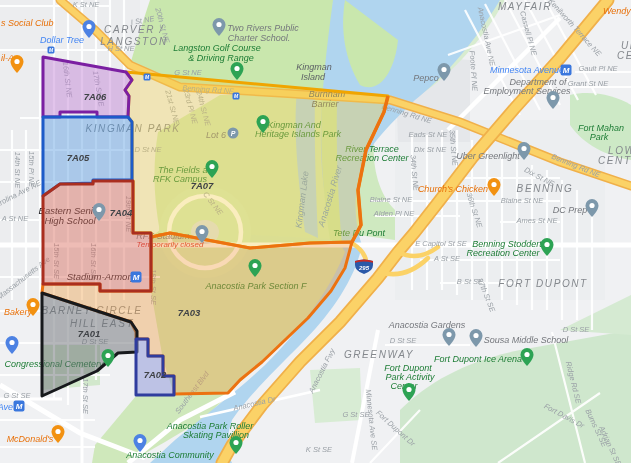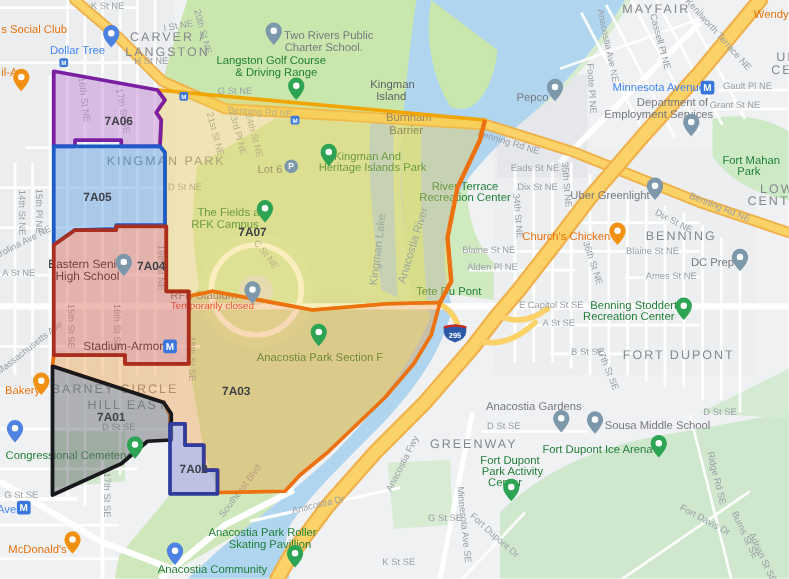--- a/index.html
+++ b/index.html
@@ -1,16 +1,16 @@
 <!DOCTYPE html>
 <html><head>
 <meta charset="utf-8">
 <style>
   html,body{margin:0;padding:0;background:#fff;}
-  #stage{position:relative;width:631px;height:463px;overflow:hidden;font-family:"Liberation Sans",sans-serif;}
+  #stage{position:relative;width:631px;height:463px;overflow:hidden;font-family:"Liberation Sans",sans-serif;font-style:italic;}
   svg text{font-family:"Liberation Sans",sans-serif;}
   .street{font-size:7.5px;fill:#9aa0a6;text-anchor:middle;}
   .nbhd{font-size:10px;fill:#84888d;letter-spacing:1.6px;font-weight:500;text-anchor:middle;}
   .poi{font-size:9px;text-anchor:middle;font-weight:500;}
   .c-gray{fill:#75787d;}
   .c-grayDark{fill:#5d6166;}
   .c-green{fill:#1e7d36;}
   .c-black{fill:#202124;font-size:9.5px;}
   .c-orange{fill:#e8710a;}
   .c-blue{fill:#4285f4;}

